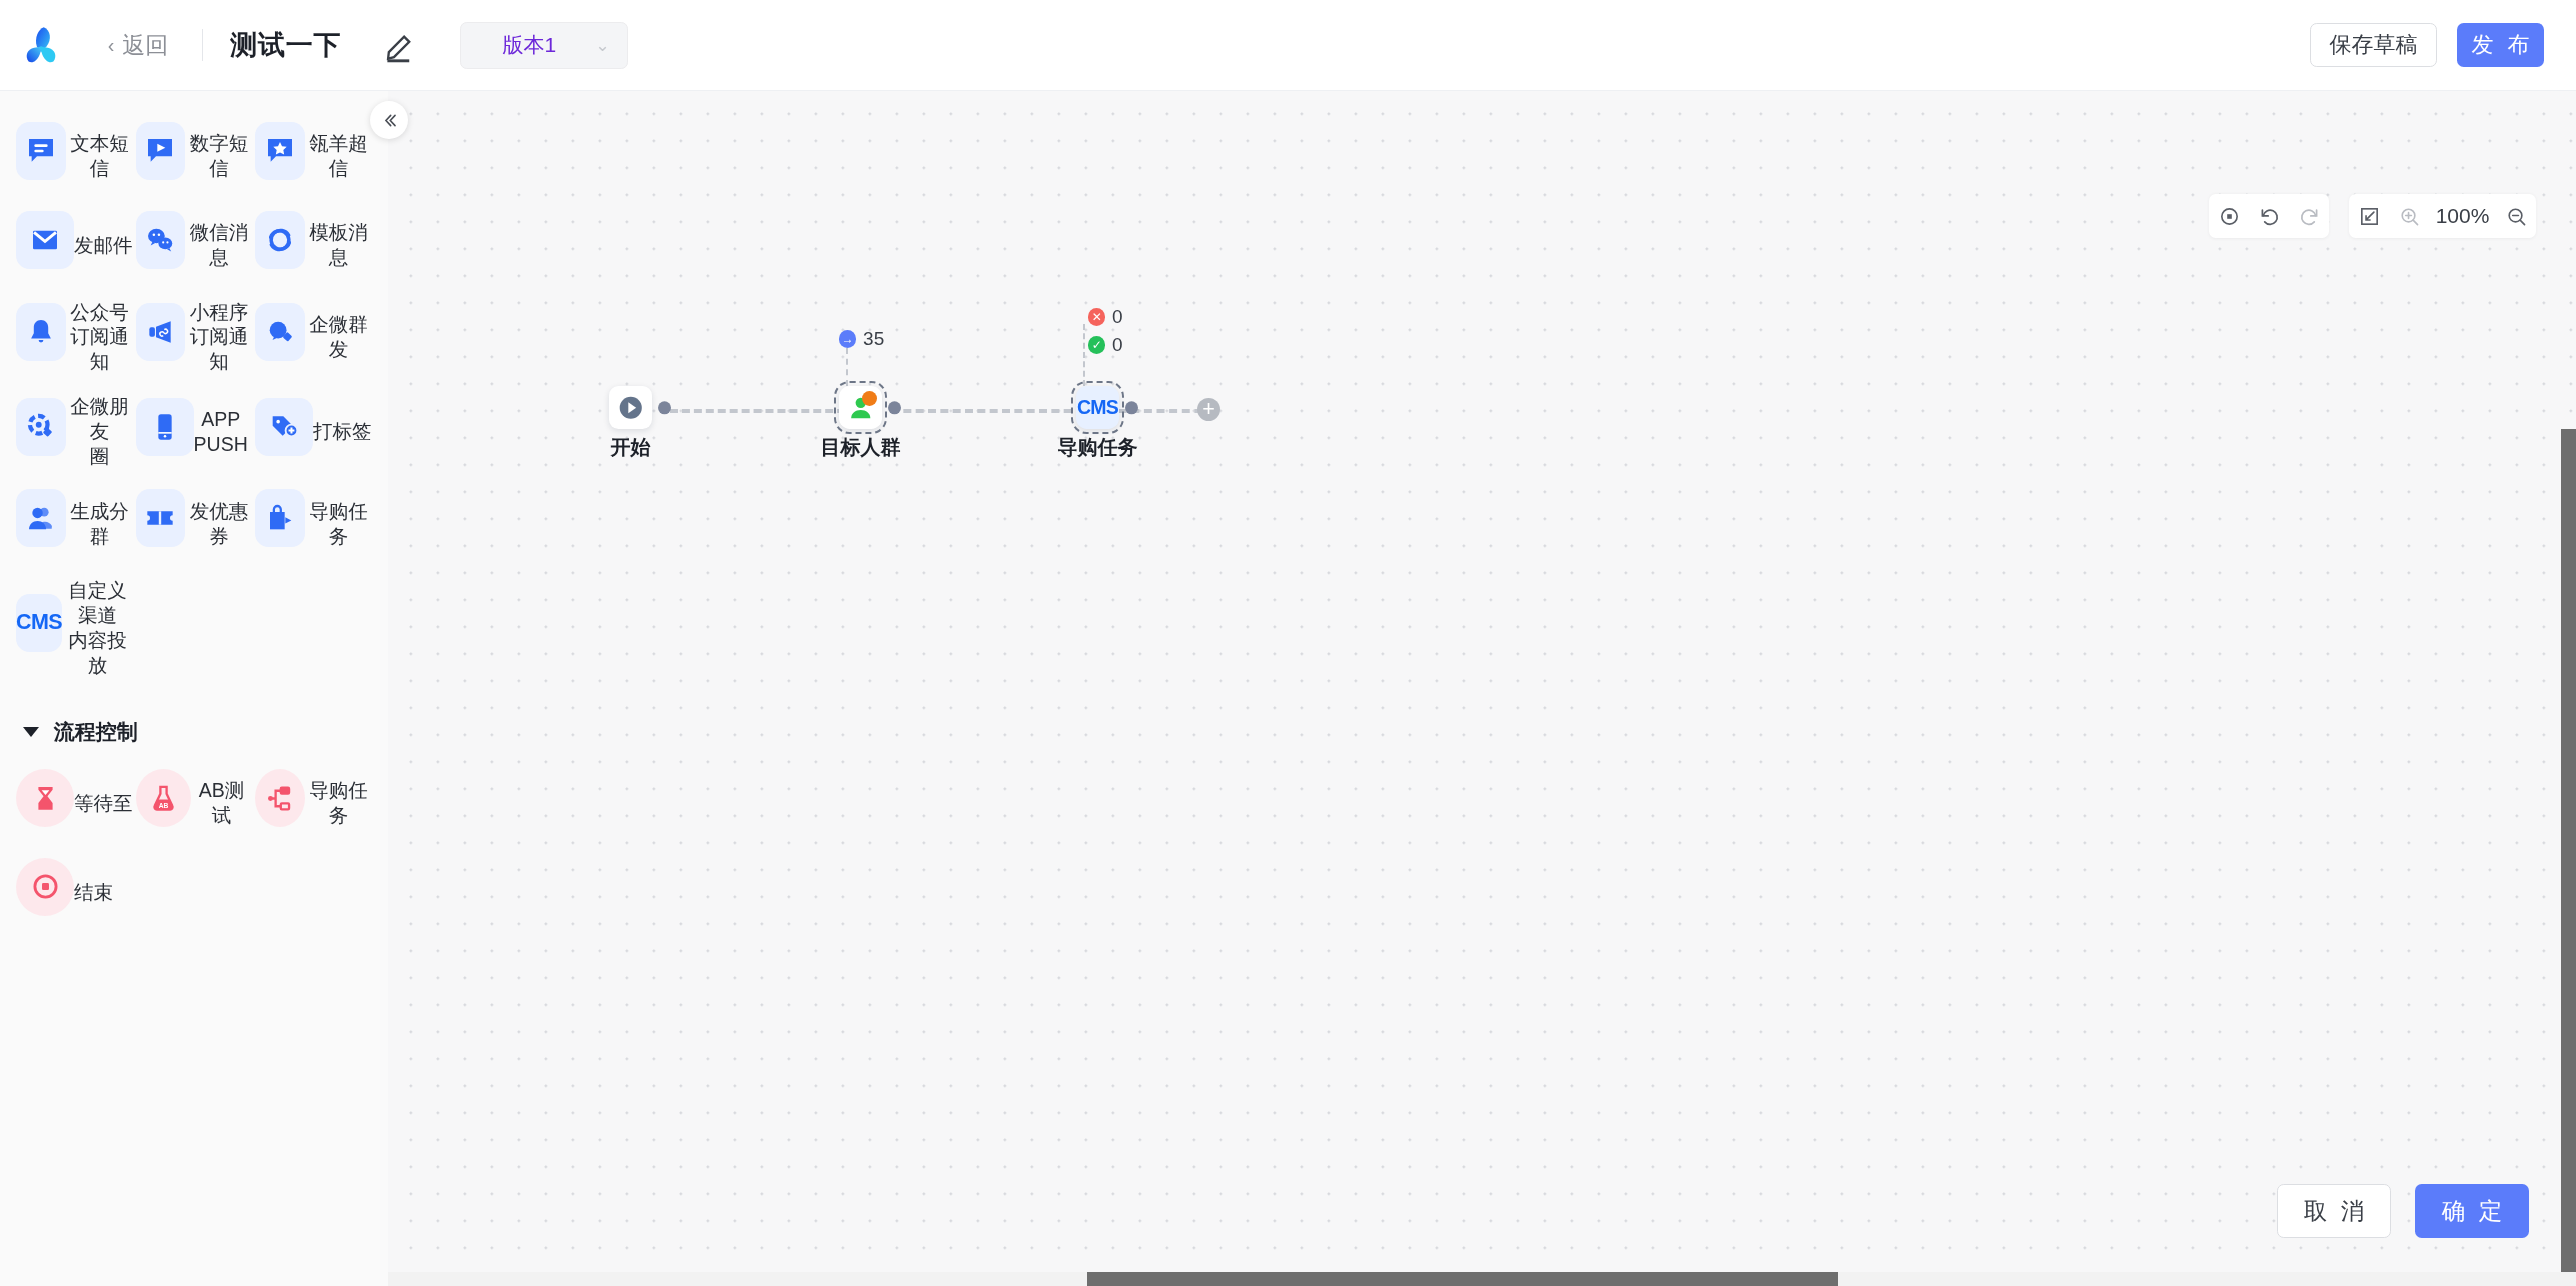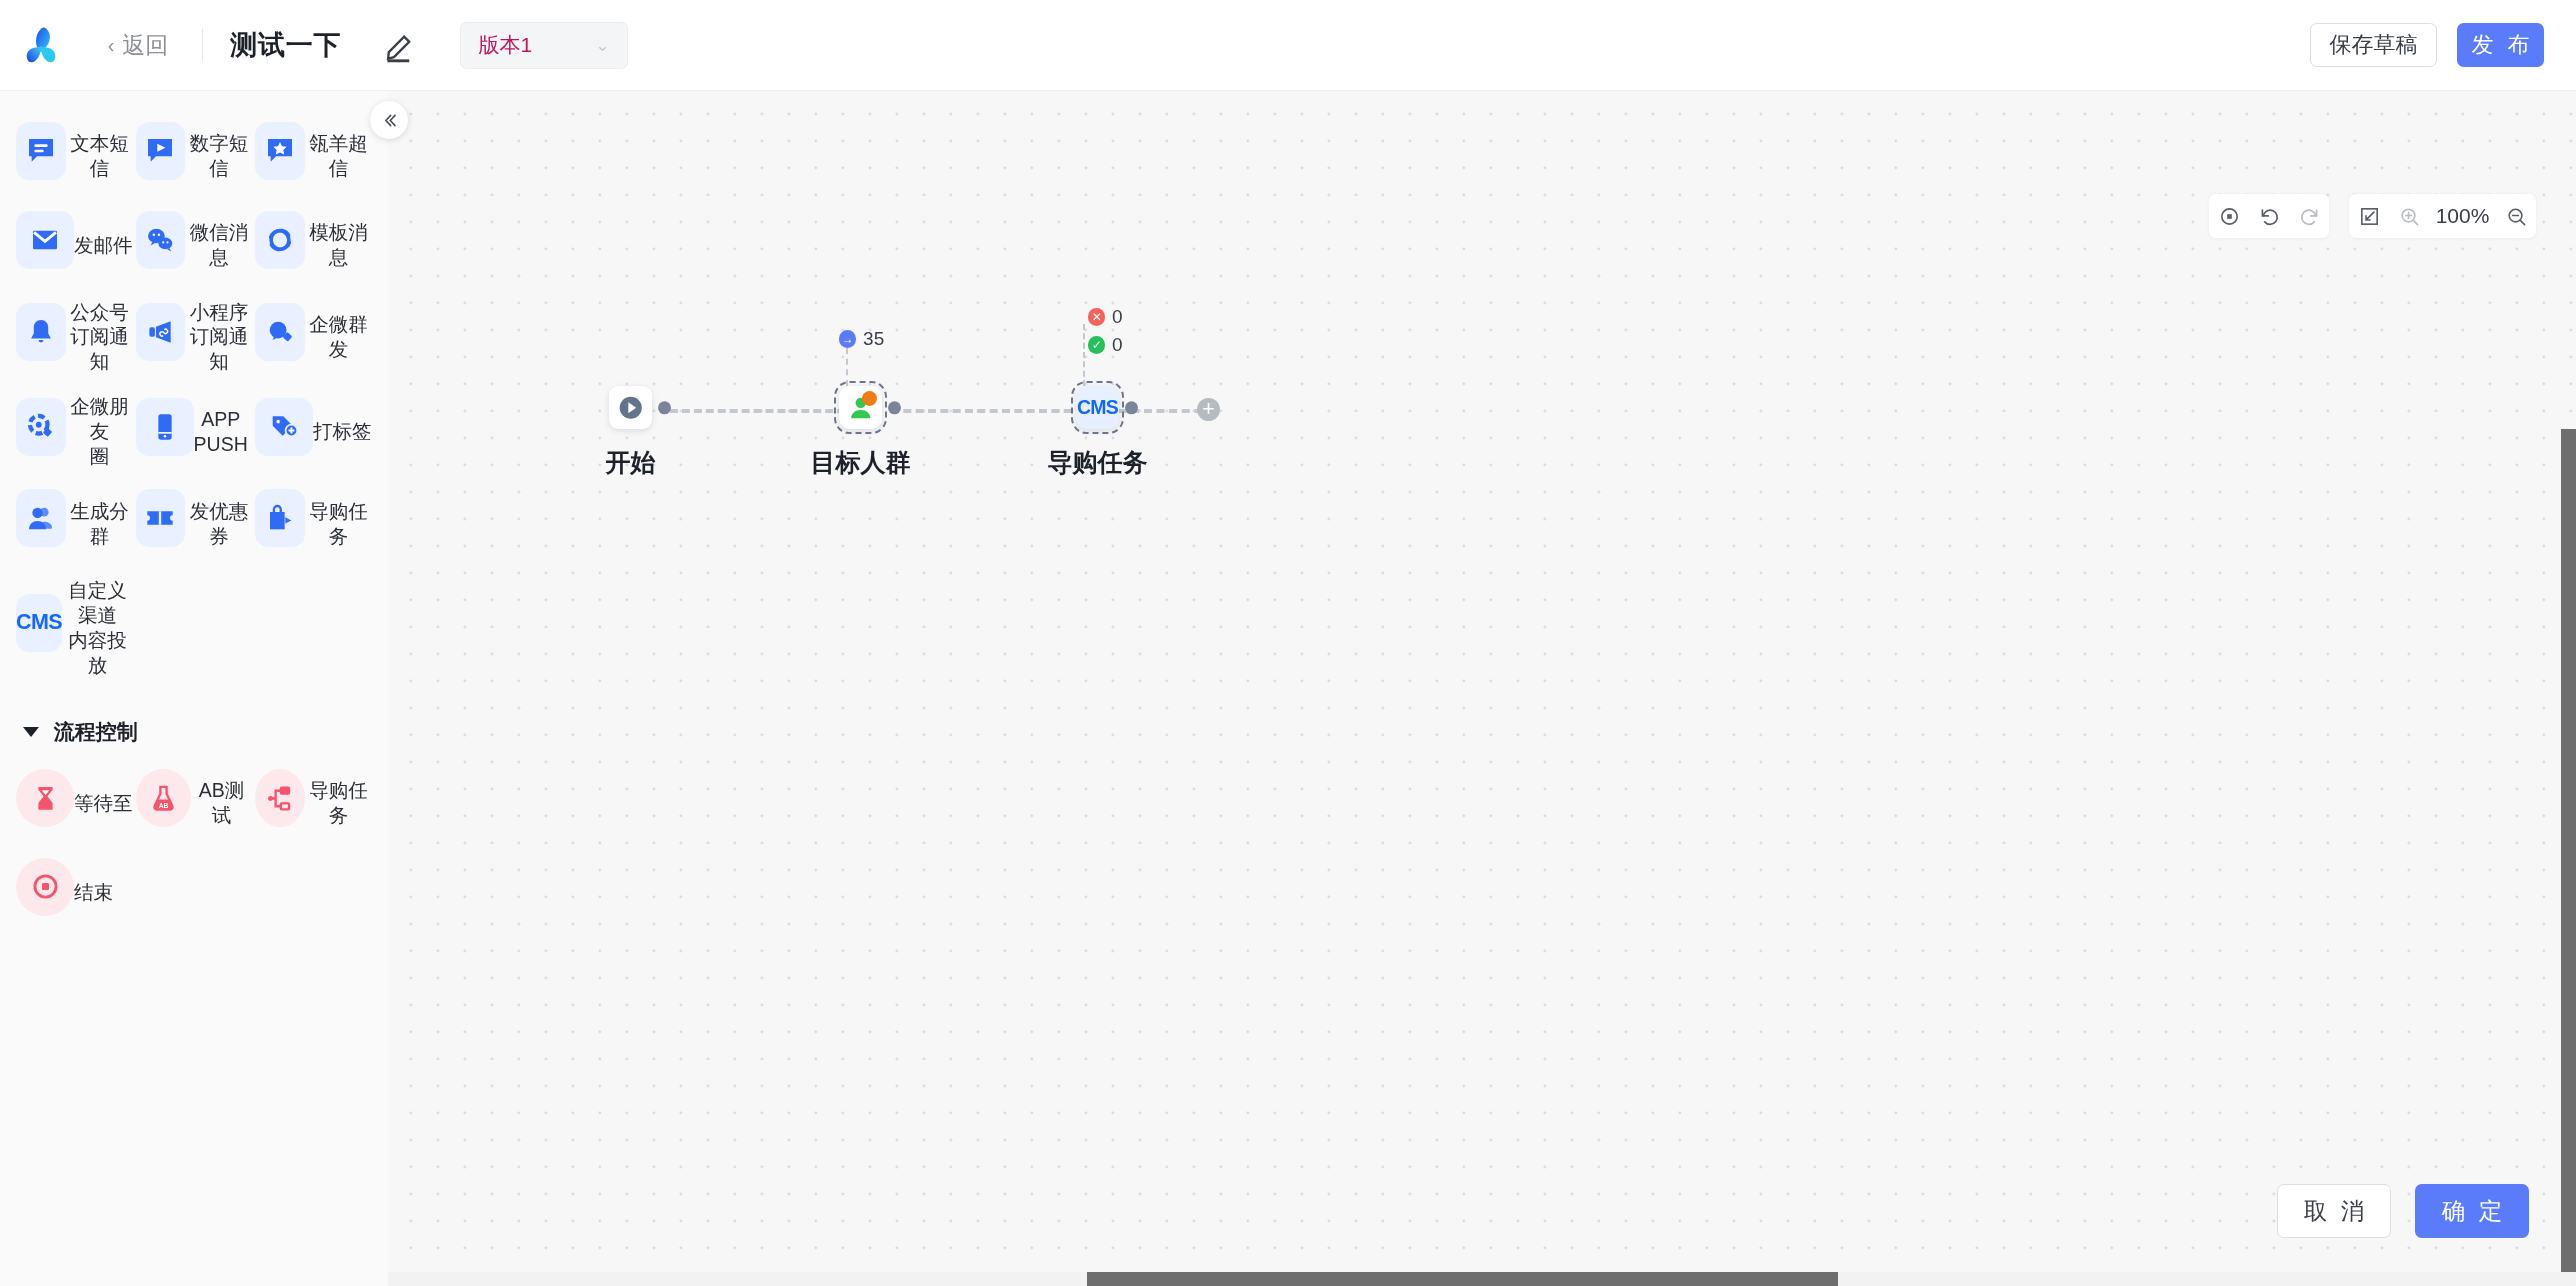--- a/index.html
+++ b/index.html
@@ -33,21 +33,21 @@
   }
 
   #edit-pencil { margin-left: 42px; width: 35px; height: 35px; cursor: pointer; }
 
   #version-select {
     margin-left: 42px; width: 168px; height: 47px;
     background: #f4f5f7; border: 1.3px solid #ececee; border-radius: 6.7px;
     display: flex; align-items: center; justify-content: space-between;
     padding: 0 17.4px; cursor: pointer;
   }
-  #version-select .vtext { font-size: 21px; color: #be185d; }
+  #version-select .vtext { font-size: 21px; color: #6d28d9; margin-left: 24px; }
   #version-select .vcaret { font-size: 17.4px; color: #c6c9ce; }
 
   #topbar-right {
     margin-left: auto; display: flex; align-items: center; gap: 20px; padding-right: 32px;
   }
   .btn {
     display: flex; align-items: center; justify-content: center;
     border-radius: 6.7px; cursor: pointer; font-size: 22px;
   }
   .btn-ghost {
@@ -132,22 +132,22 @@
     width: 43px; height: 43px; border-radius: 9.4px;
     display: flex; align-items: center; justify-content: center;
     background: #ffffff; box-shadow: 0 2px 6.7px rgba(20,30,60,.12);
     position: relative;
   }
   .node-box.selected {
     outline: 2px dashed #6d7687; outline-offset: 3.4px; border-radius: 10.7px;
   }
   .node-box.cms-bg { background: #e7f0ff; }
   .node-label {
-    position: absolute; top: 60px; left: 50%; transform: translateX(-50%);
-    font-size: 25px; font-weight: 700; color: #1d2129; white-space: nowrap;
+    position: absolute; top: 48px; left: 50%; transform: translateX(-50%);
+    font-size: 20px; font-weight: 700; color: #1d2129; white-space: nowrap;
   }
   .port {
     position: absolute; width: 13.4px; height: 13.4px; border-radius: 50%;
     background: #7b849a; top: 50%; transform: translateY(-50%);
   }
   .port.right { right: -19px; }
   .edge {
     position: absolute; height: 0; border-top: 4px dashed #c3c7ce; top: 50%;
   }
   .plus-node {

